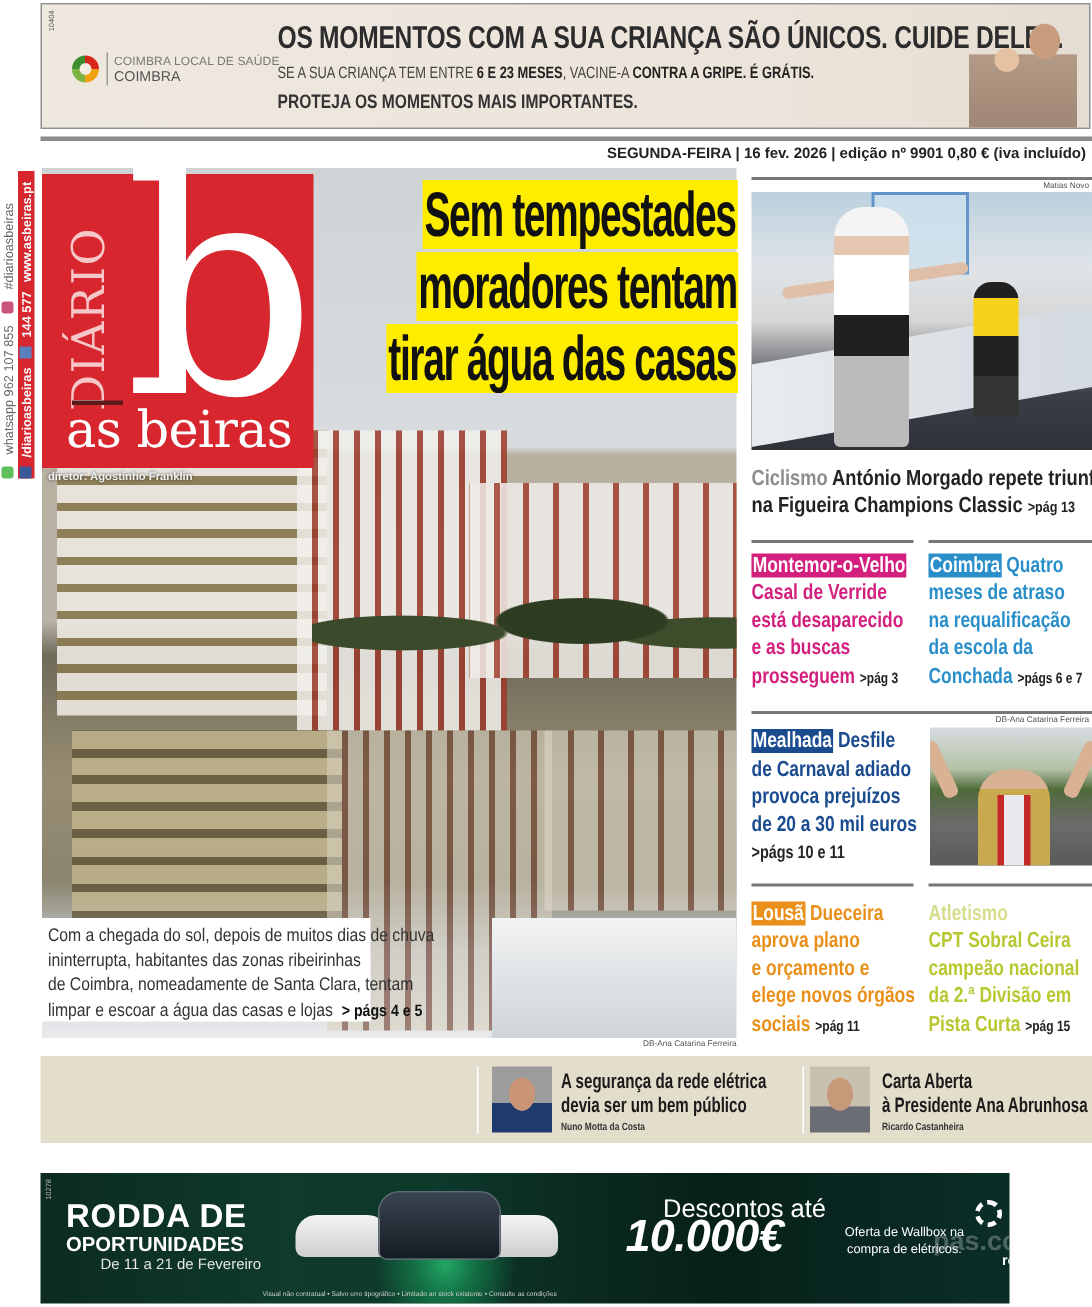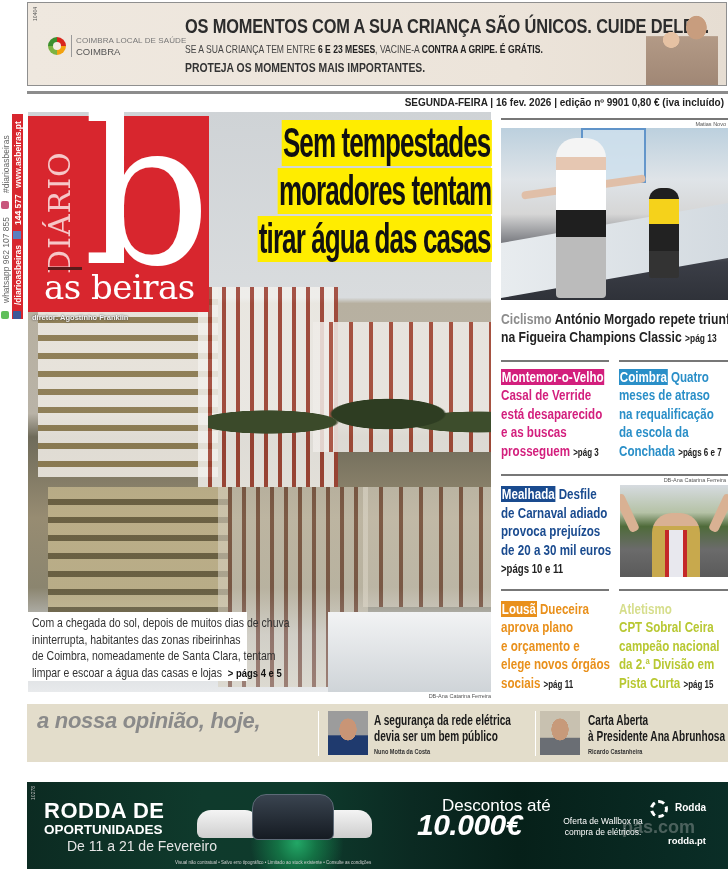--- a/index.html
+++ b/index.html
@@ -126,27 +126,27 @@
   .opinion .av2 { left: 513px; background: radial-gradient(ellipse at 50% 42%, #c79a7a 0 30%, transparent 31%), linear-gradient(180deg,#c8c1b0 0 60%, #6a6e74 61% 100%); }
   .opinion .op-title { position: absolute; top: 8px; font-size: 14px; line-height: 16px; font-weight: bold; color: #1a1a1a;
     white-space: nowrap; transform: scaleX(0.72); transform-origin: left; font-family: "Liberation Sans Narrow","Liberation Sans", sans-serif; }
   .opinion .op-author { position: absolute; top: 44px; font-size: 7px; font-weight: bold; color: #333; white-space: nowrap; transform: scaleX(0.8); transform-origin: left; }
   .opinion .opt1 { left: 347px; }
   .opinion .opa1 { left: 347px; }
   .opinion .opt2 { left: 561px; }
   .opinion .opa2 { left: 561px; }
 
   
-  .bottom-ad { position: absolute; left: 27px; top: 782px; width: 701px; height: 87px; overflow: hidden;
+  .bottom-ad { position: absolute; left: 27px; top: 782px; width: 646px; height: 87px; overflow: hidden;
     background: linear-gradient(90deg, #0c2b22 0%, #0f3a2c 25%, #0e3a2c 40%, #0b2a22 55%, #062019 70%, #0a2e27 100%); }
   .bottom-ad .code { position: absolute; left: 3px; top: 4px; font-size: 5px; color: #bbb; writing-mode: vertical-rl; transform: rotate(180deg); }
   .bottom-ad .glow { position: absolute; left: 215px; top: 0; width: 110px; height: 87px; background: radial-gradient(ellipse at 50% 70%, #2bd67f 0, #168a4f 25%, transparent 60%); opacity: .7; }
   .bottom-ad .h1 { position: absolute; left: 17px; top: 18px; font-size: 22px; line-height: 22px; font-weight: bold; color: #fff; white-space: nowrap; letter-spacing: 0.5px; }
   .bottom-ad .h2 { position: absolute; left: 17px; top: 40px; font-size: 13.5px; line-height: 15px; font-weight: bold; color: #fff; white-space: nowrap; }
-  .bottom-ad .h3 { position: absolute; left: 40px; top: 56px; font-size: 14px; color: #e6e6e6; white-space: nowrap; }
+  .bottom-ad .h3 { position: absolute; left: 40px; top: 56px; font-size: 10px; color: #e6e6e6; white-space: nowrap; }
   .bottom-ad .car { position: absolute; border-radius: 14px 14px 6px 6px; }
   .bottom-ad .car1 { left: 170px; top: 28px; width: 62px; height: 28px; background: linear-gradient(180deg,#f4f4f4,#cfcfcf); }
   .bottom-ad .car2 { left: 225px; top: 12px; width: 82px; height: 46px; background: linear-gradient(180deg,#3a4450,#151b22); border: 1px solid #5d6a77; }
   .bottom-ad .car3 { left: 285px; top: 28px; width: 60px; height: 28px; background: linear-gradient(180deg,#f4f4f4,#cdcdcd); }
   .bottom-ad .disc-label { position: absolute; left: 415px; top: 14px; font-size: 17px; color: #fff; white-space: nowrap; }
   .bottom-ad .disc-value { position: absolute; left: 390px; top: 26px; font-size: 30px; font-weight: bold; color: #fff; white-space: nowrap; letter-spacing: -0.5px; font-style: italic; }
   .bottom-ad .offer { position: absolute; left: 531px; top: 34px; font-size: 8.5px; line-height: 11px; color: #fff; text-align: center; white-space: nowrap; width: 90px; }
   .bottom-ad .rodda-logo { position: absolute; left: 623px; top: 18px; width: 18px; height: 18px; border-radius: 50%;
     border: 3px dashed #fff; }
   .bottom-ad .rodda-name { position: absolute; left: 648px; top: 20px; font-size: 10px; font-weight: bold; color: #fff; }
@@ -286,21 +286,20 @@
 <div class="teaser t-atletismo">
   <div><span class="kicker">Atletismo</span></div>
   <div>CPT Sobral Ceira</div>
   <div>campeão nacional</div>
   <div>da 2.ª Divisão em</div>
   <div><span>Pista Curta </span><span class="ref">&gt;pág 15</span></div>
 </div>
 
 <div class="opinion">
   <div class="title">
-    <div>a nossa opinião, hoje,</div>
   </div>
   <span class="vsep1"></span>
   <div class="avatar av1"></div>
   <div class="op-title opt1">
     <div>A segurança da rede elétrica</div>
     <div>devia ser um bem público</div>
   </div>
   <div class="op-author opa1">Nuno Motta da Costa</div>
   <span class="vsep2"></span>
   <div class="avatar av2"></div>

